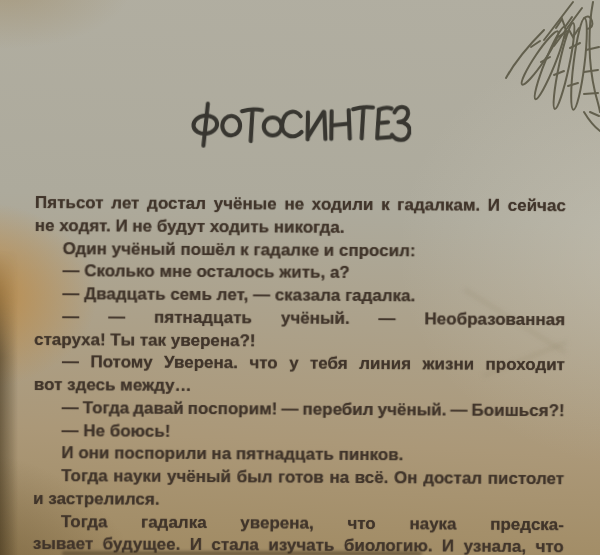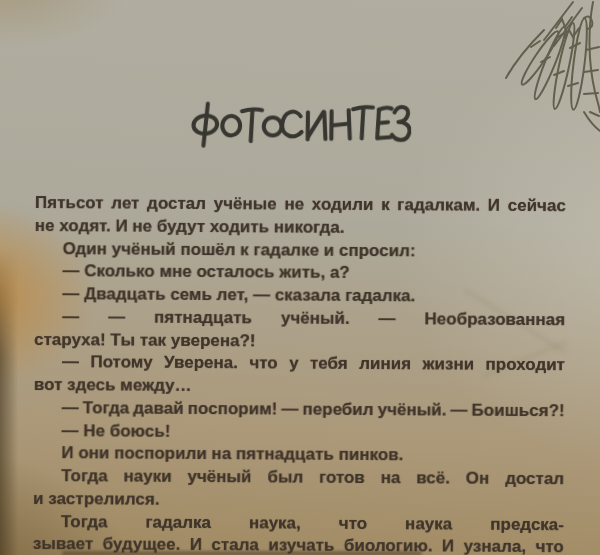--- a/index.html
+++ b/index.html
@@ -177,26 +177,27 @@
       <div class="line indent justify">
         <span>Тогда</span>
         <span>науки</span>
         <span>учёный</span>
         <span>был</span>
         <span>готов</span>
         <span>на</span>
         <span>всё.</span>
         <span>Он</span>
         <span>достал</span>
+        <span>пистолет</span>
       </div>
       <div class="line">и застрелился.</div>
       <div class="line indent justify">
         <span>Тогда</span>
         <span>гадалка</span>
-        <span>наука,</span>
+        <span>уверена,</span>
         <span>что</span>
         <span>наука</span>
         <span>предска-</span>
       </div>
       <div class="line justify">
         <span>зывает</span>
         <span>будущее.</span>
         <span>И</span>
         <span>стала</span>
         <span>изучать</span>

